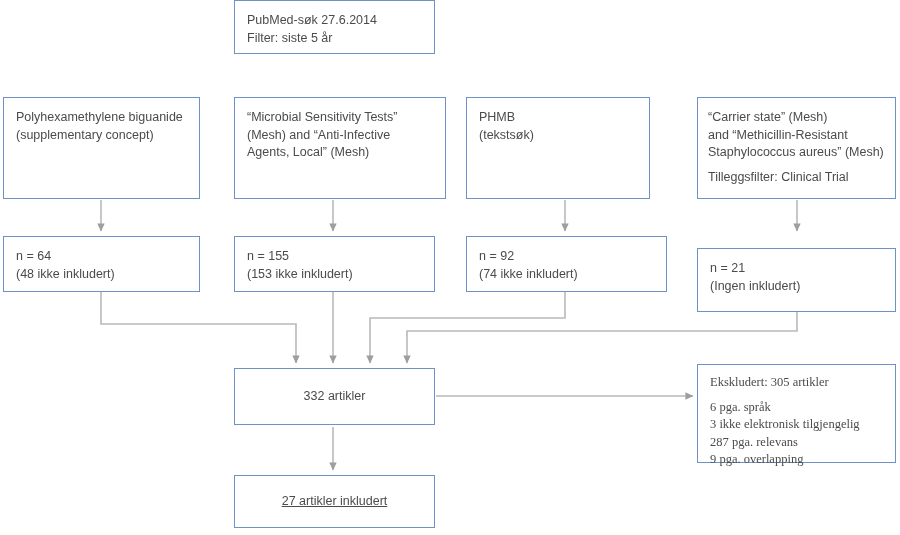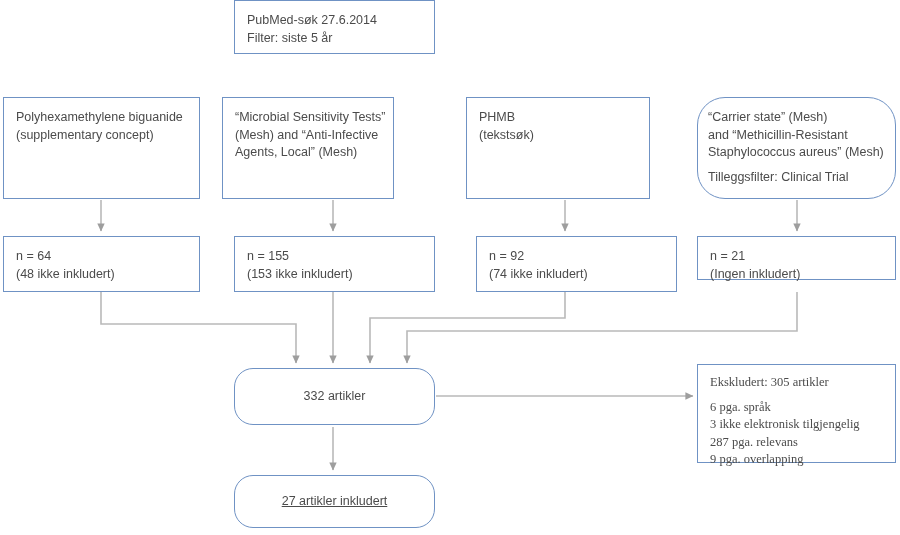--- a/index.html
+++ b/index.html
@@ -24,21 +24,20 @@
     font-size: 12.5px;
     line-height: 17.5px;
     padding: 11px 12px 9px 12px;
   }
   .node.centered {
     display: flex;
     align-items: center;
     justify-content: center;
     padding: 0;
     text-align: center;
-    border-radius: 19px;
   }
   .node .ln { display: block; white-space: pre; }
   .node .ln.gap { margin-top: 7px; }
   svg#wires {
     position: absolute;
     left: 0;
     top: 0;
     width: 900px;
     height: 535px;
     pointer-events: none;
@@ -76,54 +75,54 @@
   <div class="node" style="left:234px; top:0; width:201px; height:54px;">
     <span class="ln">PubMed-søk 27.6.2014</span>
     <span class="ln">Filter: siste 5 år</span>
   </div>
 
   <div class="node" style="left:3px; top:97px; width:197px; height:102px;">
     <span class="ln">Polyhexamethylene biguanide</span>
     <span class="ln">(supplementary concept)</span>
   </div>
 
-  <div class="node" style="left:222px; top:97px; width:172px; height:102px;">
+  <div class="node" style="left:234px; top:97px; width:212px; height:102px;">
     <span class="ln">“Microbial Sensitivity Tests”</span>
     <span class="ln">(Mesh) and “Anti-Infective</span>
     <span class="ln">Agents, Local” (Mesh)</span>
   </div>
 
   <div class="node" style="left:466px; top:97px; width:184px; height:102px;">
     <span class="ln">PHMB</span>
     <span class="ln">(tekstsøk)</span>
   </div>
 
-  <div class="node" style="left:697px; top:97px; width:199px; height:102px; padding-left:10px; padding-right:6px;border-radius:28px;">
+  <div class="node" style="left:697px; top:97px; width:199px; height:102px; padding-left:10px; padding-right:6px;">
     <span class="ln">“Carrier state” (Mesh)</span>
     <span class="ln">and “Methicillin-Resistant</span>
     <span class="ln">Staphylococcus aureus” (Mesh)</span>
     <span class="ln gap">Tilleggsfilter: Clinical Trial</span>
   </div>
 
   <div class="node" style="left:3px; top:236px; width:197px; height:56px;">
     <span class="ln">n = 64</span>
     <span class="ln">(48 ikke inkludert)</span>
   </div>
 
   <div class="node" style="left:234px; top:236px; width:201px; height:56px;">
     <span class="ln">n = 155</span>
     <span class="ln">(153 ikke inkludert)</span>
   </div>
 
-  <div class="node" style="left:466px; top:236px; width:201px; height:56px;margin-left:10px;">
+  <div class="node" style="left:466px; top:236px; width:201px; height:56px;">
     <span class="ln">n = 92</span>
     <span class="ln">(74 ikke inkludert)</span>
   </div>
 
-  <div class="node" style="left:697px; top:236px; width:199px; height:44px;">
+  <div class="node" style="left:697px; top:248px; width:199px; height:64px;">
     <span class="ln">n = 21</span>
     <span class="ln">(Ingen inkludert)</span>
   </div>
 
   <div class="node centered" style="left:234px; top:368px; width:201px; height:57px;">
     <span>332 artikler</span>
   </div>
 
   <div class="node" style="left:697px; top:364px; width:199px; height:99px; padding-top:9px;font-family:Liberation Serif, serif;">
     <span class="ln">Ekskludert: 305 artikler</span>

